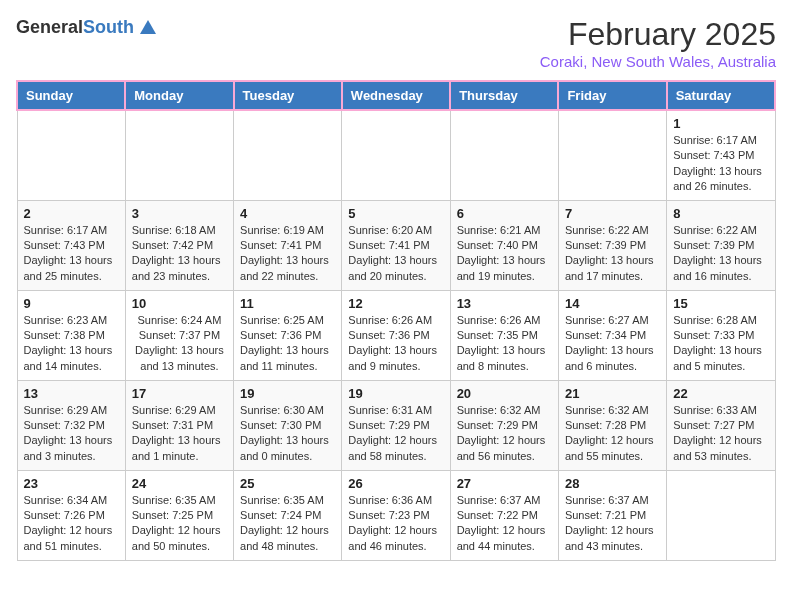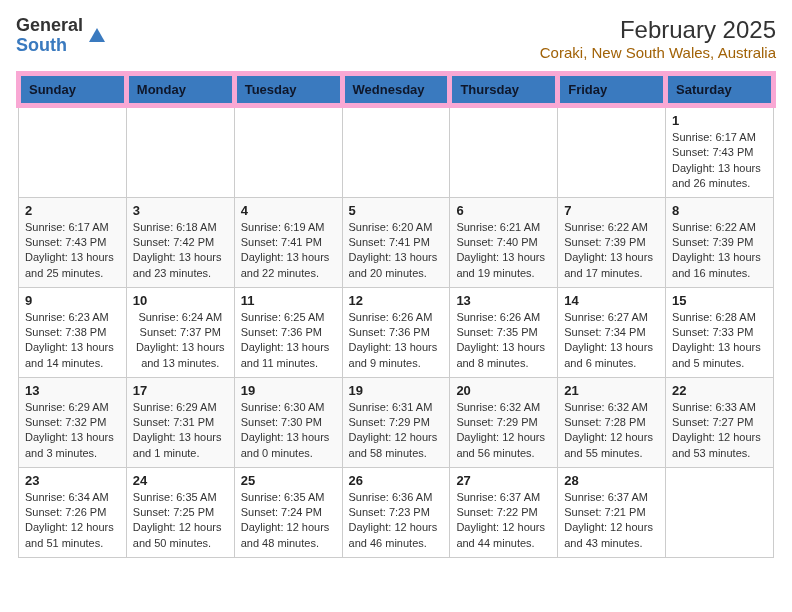--- a/index.html
+++ b/index.html
@@ -15,58 +15,58 @@
       justify-content: space-between;
       align-items: flex-start;
       margin-bottom: 10px;
     }
     .logo {
       display: flex;
       align-items: center;
     }
     .logo-text {
       display: flex;
-      flex-direction: column;
+      flex-direction: row;
       font-size: 18px;
       font-weight: bold;
       line-height: 1.1;
     }
     .logo-text span:first-child { color: #333; }
     .logo-text span:last-child { color: #3a7abf; }
     .logo-icon {
       width: 24px;
       height: 24px;
       margin-left: 2px;
     }
     .title-area {
       text-align: right;
     }
     .month-title {
-      font-size: 24px;
+      font-size: 32px;
       color: #333;
       font-weight: normal;
     }
     .location {
       font-size: 15px;
-      color: #a16207;
+      color: #8b5cf6;
       text-align: center;
     }
     .calendar {
       width: 100%;
       border-collapse: collapse;
       border: 1px solid #ccc;
     }
     .calendar th {
       background: #3a7abf;
-      color: #0f172a;
+      color: #ffffff;
       text-align: left;
       padding: 6px 8px;
       font-size: 13px;
       font-weight: bold;
-      border: 5px solid #f9a8d4;
+      border: 2px solid #f9a8d4;
     }
     .calendar td {
       width: 14.28%;
       vertical-align: top;
       padding: 5px 6px;
       border: 1px solid #ccc;
       height: 90px;
       background: #fff;
     }
     .calendar tr:nth-child(even) td {

